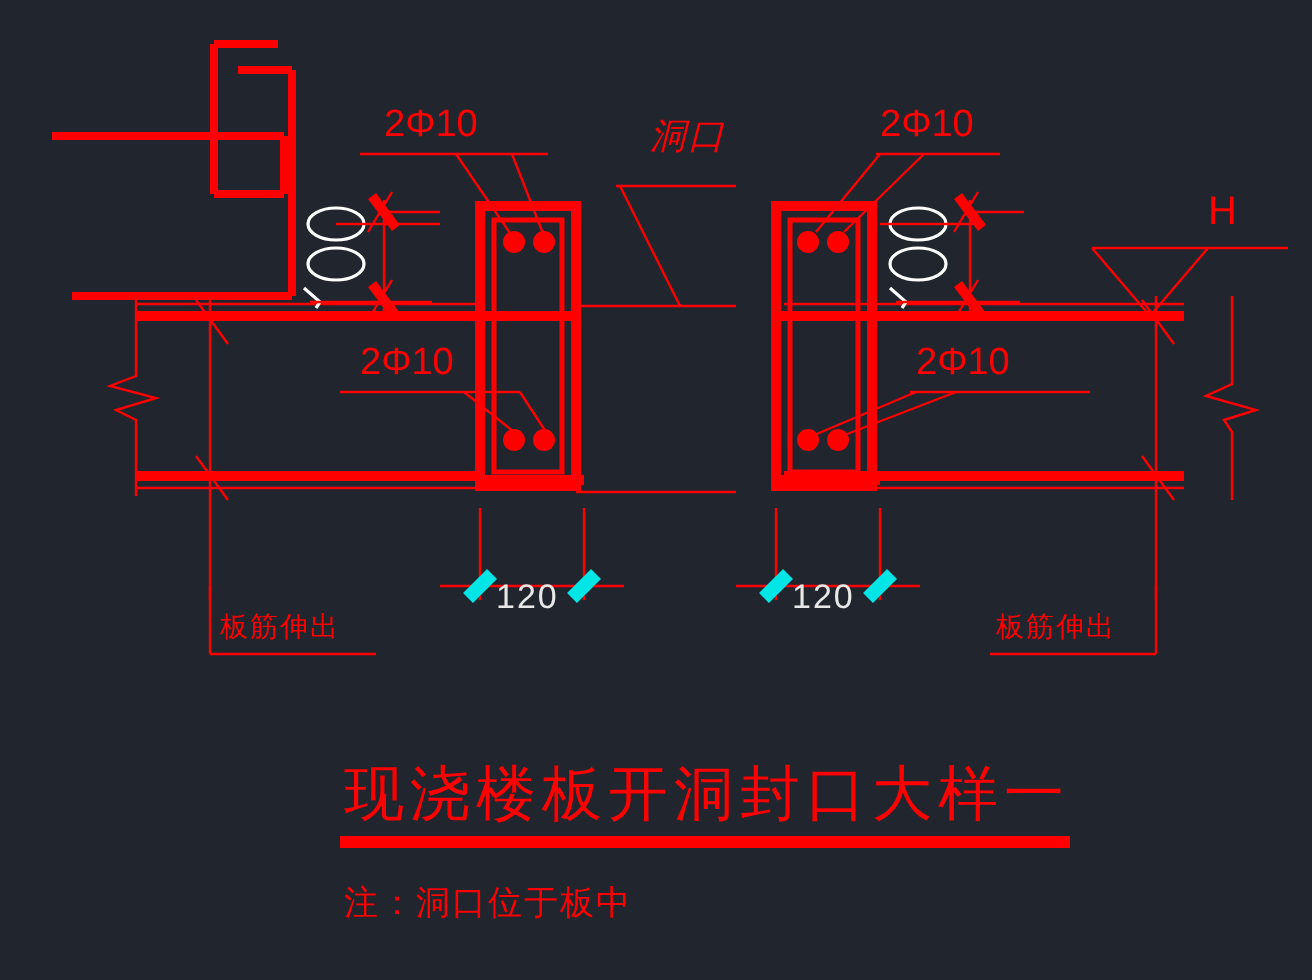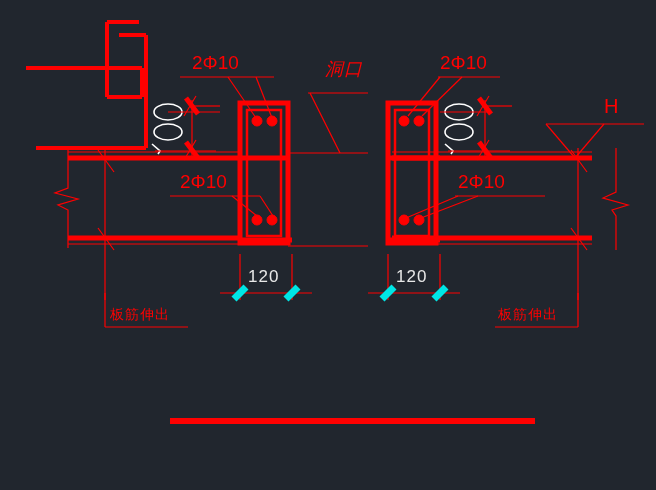--- a/index.html
+++ b/index.html
@@ -40,20 +40,21 @@
     font-weight: 400;
   }
   .dim-txt {
     position: absolute;
     color: #e8e8e8;
     white-space: nowrap;
     line-height: 1;
     font-size: 17px;
     letter-spacing: 1px;
     font-family: "Liberation Sans", sans-serif;
+    margin-top: 22px;
   }
   .rebar-txt {
     font-size: 19px;
     letter-spacing: 0px;
   }
   .note-txt {
     font-size: 14px;
     letter-spacing: 1px;
   }
   .title-txt {
@@ -294,15 +295,17 @@
   <div class="lbl h-txt" style="left:604px; top:96px;">H</div>
 
   <div class="dim-txt" style="left:248px; top:268px;">120</div>
 
   <div class="dim-txt" style="left:396px; top:268px;">120</div>
 
   <div class="lbl lbl-cn note-txt" style="left:110px; top:307px;">板筋伸出</div>
 
   <div class="lbl lbl-cn note-txt" style="left:498px; top:307px;">板筋伸出</div>
 
-
+  <div class="lbl lbl-cn title-txt" style="left:172px; top:383px;">现浇楼板开洞封口大样一</div>
+
+  <div class="lbl lbl-cn subnote-txt" style="left:172px; top:444px;">注：洞口位于板中</div>
 
 </div>
 
 </body></html>

